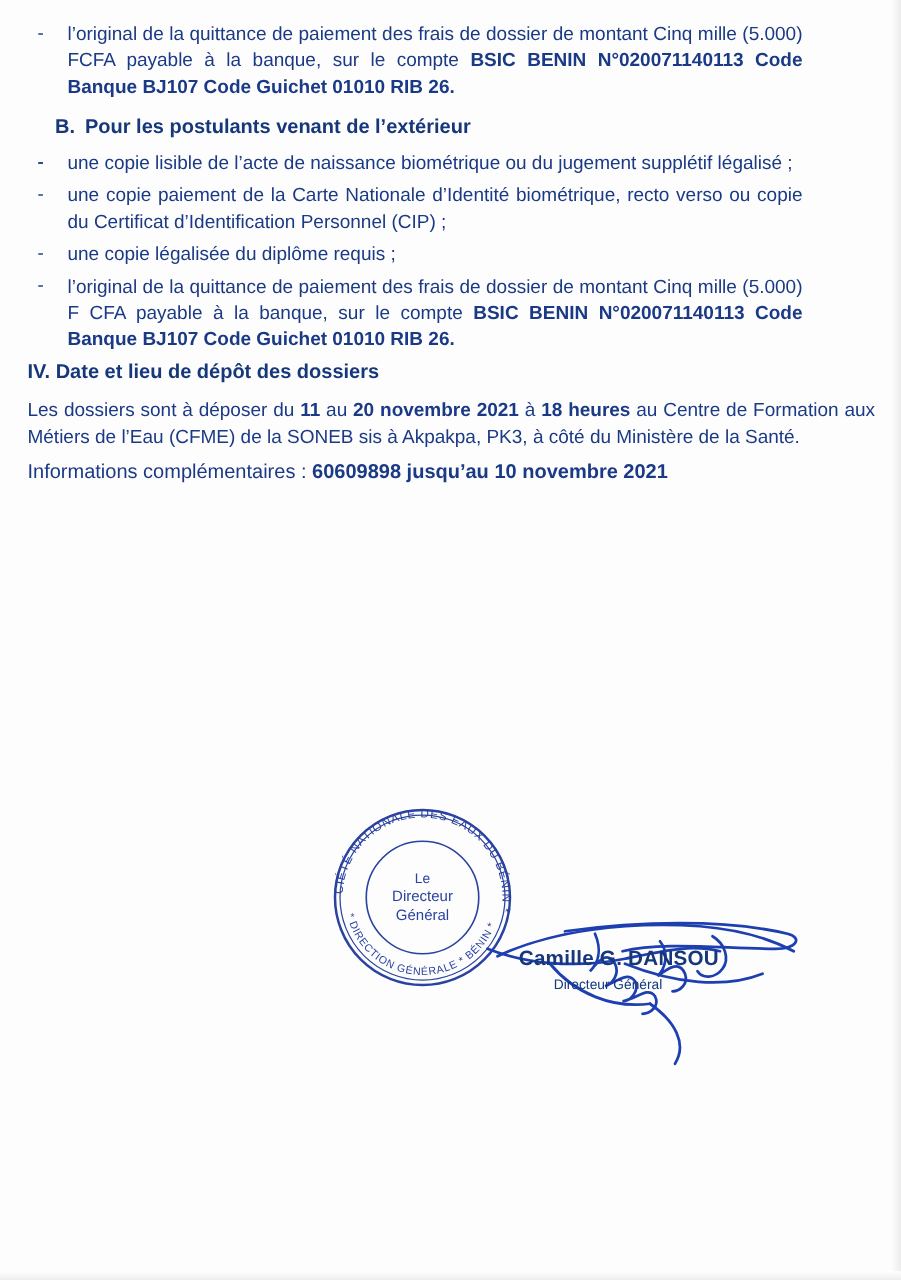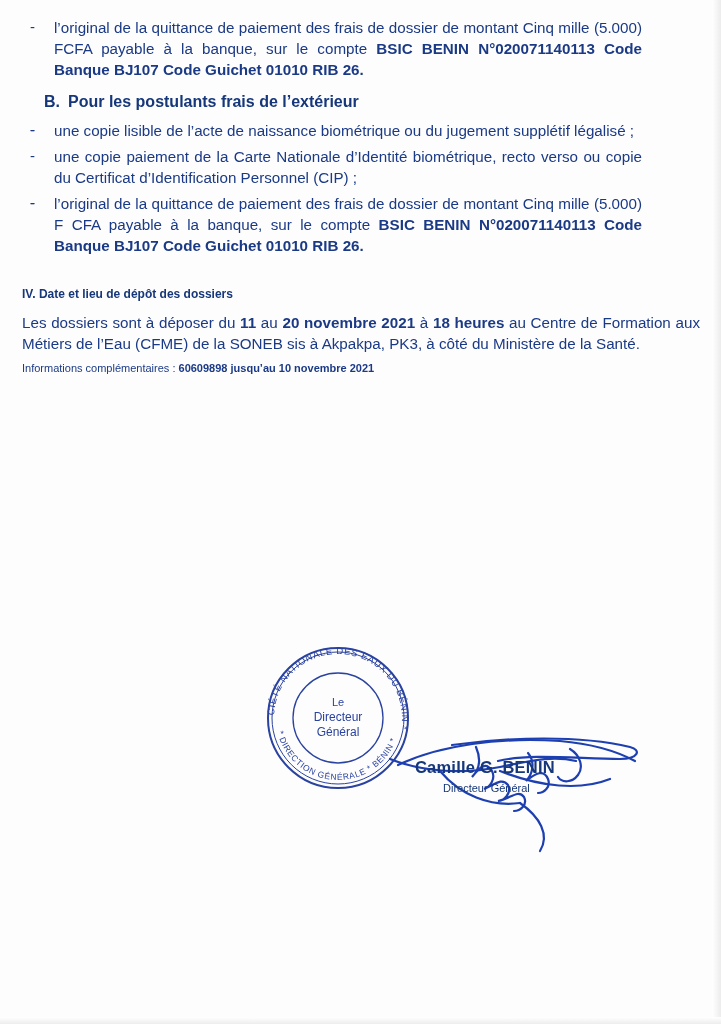--- a/index.html
+++ b/index.html
@@ -64,31 +64,31 @@
     margin: 12px 0 10px 22px;
     font-size: 16px;
     font-weight: bold;
     color: #16377a;
   }
   .sec-b .letter {
     display: inline-block;
     width: 24px;
   }
   .sec-iv {
-    margin: 30px 0 12px 0;
-    font-size: 12px;
+    margin: 6px 0 12px 0;
+    font-size: 16px;
     font-weight: bold;
     color: #16377a;
   }
   .para {
     margin: 4px 0 6px 0;
     width: 678px;
   }
   .info-line {
-    font-size: 11px;
+    font-size: 16px;
   }
 
   
   .sig-area {
     position: absolute;
     left: 0;
     top: 620px;
     width: 721px;
     height: 230px;
   }
@@ -148,37 +148,38 @@
   <div class="content">
 
     <ul class="dash first-list txt">
       <li>
         <span class="marker">-</span>
         <span>l’original de la quittance de paiement des frais de dossier de montant Cinq mille (5.000) FCFA payable à la banque, sur le compte </span><span class="b">BSIC BENIN N°020071140113 Code Banque BJ107 Code Guichet 01010 RIB 26.</span>
       </li>
     </ul>
 
     <div class="sec-b">
-      <span class="letter">B.</span><span>Pour les postulants frais de l’extérieur</span>
+      <span class="letter">B.</span><span>Pour les postulants venant de l’extérieur</span>
     </div>
 
     <ul class="dash second-list txt">
       <li>
         <span class="marker">-</span>
       </li>
       <li>
         <span class="marker">-</span>
         <span>une copie lisible de l’acte de naissance biométrique ou du jugement supplétif légalisé ;</span>
       </li>
       <li>
         <span class="marker">-</span>
         <span>une copie paiement  de la Carte Nationale d’Identité biométrique, recto verso ou copie du Certificat d’Identification Personnel (CIP) ;</span>
       </li>
       <li>
         <span class="marker">-</span>
+        <span>une copie légalisée du diplôme requis ;</span>
       </li>
       <li>
         <span class="marker">-</span>
         <span>l’original de la quittance de paiement des frais de dossier de montant Cinq mille (5.000) F CFA payable à la banque, sur le compte </span><span class="b">BSIC BENIN N°020071140113 Code Banque BJ107 Code Guichet 01010 RIB 26.</span>
       </li>
     </ul>
 
     <div class="sec-iv">IV. Date et lieu de dépôt des dossiers</div>
 
     <div class="txt para">
@@ -223,19 +224,19 @@
           <path d="M96,72 c6,14 2,24 -4,30 c8,-10 14,-16 20,-6 c4,8 -2,16 -8,18 c10,-4 18,-12 24,-4 c4,8 -4,16 -10,16 c12,-2 20,-12 26,-4 c4,8 -4,14 -10,14"></path>
           <path d="M148,78 c8,10 4,22 -2,28 c10,-8 18,-12 22,-2 c3,8 -4,14 -10,14"></path>
           <path d="M190,74 c10,6 14,18 8,26 c-6,8 -16,8 -20,2"></path>
           <path d="M120,96 C160,112 200,116 230,104"></path>
           <path d="M60,96 C80,120 110,132 140,128"></path>
           <path d="M140,128 C160,142 170,160 160,176"></path>
         </g>
       </svg>
     </div>
 
-    <div class="sig-name">Camille G. BENIN</div>
+    <div class="sig-name">Camille G. DANSOU</div>
     <div class="sig-title">Directeur Général</div>
   </div>
 
   <div class="edge"></div>
   <div class="bottom-edge"></div>
 </div>
 
 </body></html>

